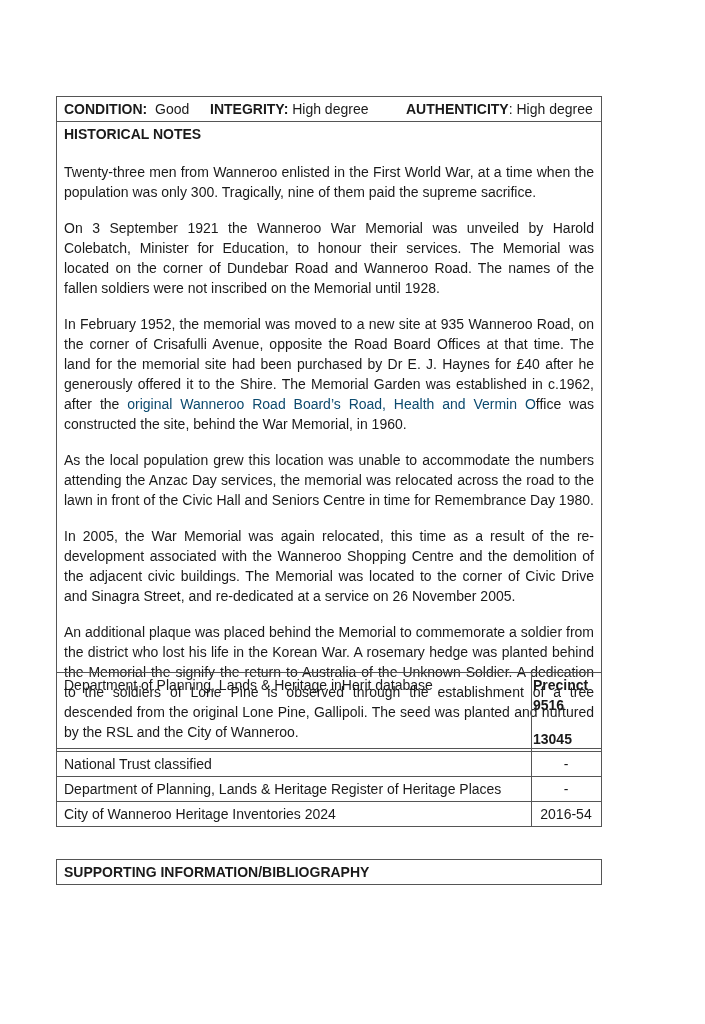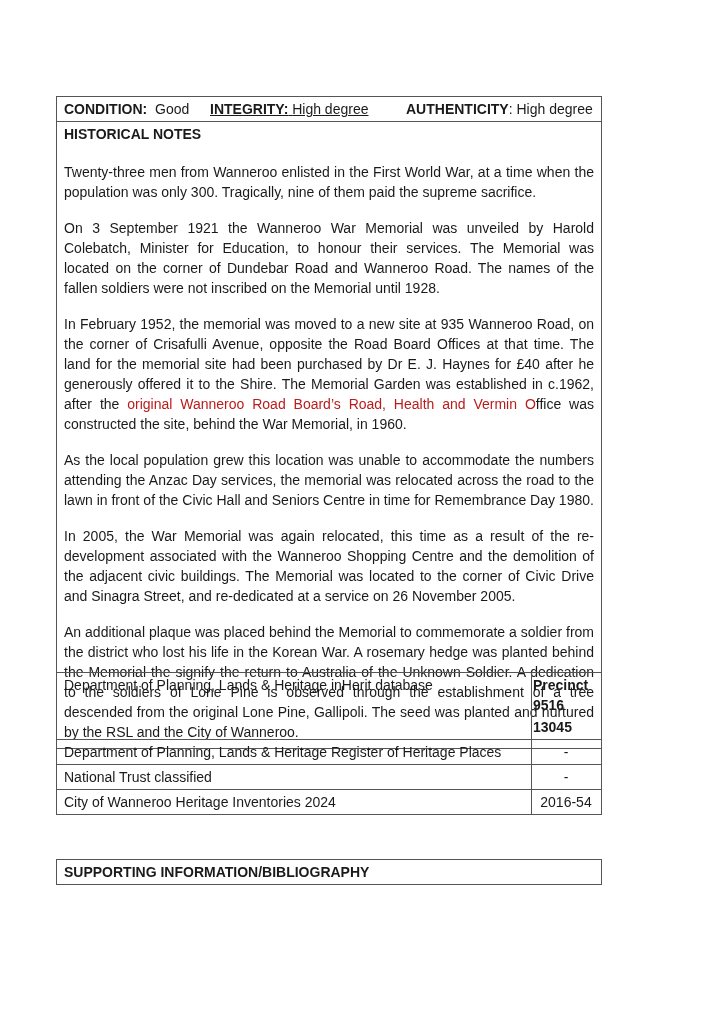--- a/index.html
+++ b/index.html
@@ -7,32 +7,32 @@
       width: 705px; height: 1024px; position: relative; overflow: hidden;
       font-family: "Liberation Sans", sans-serif; color: #1a1a1a;
     }
     table { border-collapse: collapse; position: absolute; left: 56px; width: 546px; }
     td { border: 1.3px solid #555; padding: 0 7px; vertical-align: top; font-size: 14px; line-height: 20px; }
     .b { font-weight: bold; }
     #t1 { top: 96px; }
     #t1 td.cond { padding-top: 2px; padding-bottom: 2px; height: 20px; white-space: nowrap; }
     .cond span.seg { display: inline-block; }
     .cond .s1 { width: 146px; }
-    .cond .s2 { width: 196px; text-decoration: underline; }
+    .cond .s2 { width: 196px; }
     #t1 td.notes { padding-top: 2px; padding-bottom: 4px; }
     .notes .heading { font-weight: bold; height: 22px; line-height: 20px; }
     .notes p { margin: 16px 0 4px 0; text-align: justify; line-height: 20px; }
     .notes p:last-child { margin-bottom: 2px; }
-    .grey { color: #b91c1c; }
+    .grey { color: #0c4a6e; }
     #t2 { top: 672px; }
     #t2 td { padding-top: 2px; padding-bottom: 2px; }
     #t2 td.c2 { width: 66px; padding-left: 1px; padding-right: 2px; }
     #t2 td.c2.center { text-align: center; }
     #t2 .cv { display: block; line-height: 20px; font-weight: bold; }
-    #t2 .cv.gap { margin-top: 2px; }
+    #t2 .cv.gap { margin-top: 14px; }
     #t3 { top: 859px; }
     #t3 td { padding-top: 2px; padding-bottom: 2px; }
   </style>
 </head>
 <body>
 
 <table id="t1">
   <tbody>
       <tr>
     <td class="cond">
@@ -57,25 +57,25 @@
   <tbody>
   <tr>
     <td>Department of Planning, Lands &amp; Heritage  inHerit database</td>
     <td class="c2">
       <span class="cv">Precinct</span>
       <span class="cv">9516</span>
       <span class="cv gap">13045</span>
     </td>
   </tr>
   <tr>
-    <td>Department of Planning, Lands &amp; Heritage   Register of Heritage Places</td>
+    <td>National Trust classified</td>
     <td class="c2 center">-</td>
   </tr>
   <tr>
-    <td>National Trust classified</td>
+    <td>Department of Planning, Lands &amp; Heritage   Register of Heritage Places</td>
     <td class="c2 center">-</td>
   </tr>
   <tr>
     <td>City of Wanneroo Heritage Inventories 2024</td>
     <td class="c2 center">2016-54</td>
   </tr>
 </tbody>
   </table>
 
 <table id="t3">

